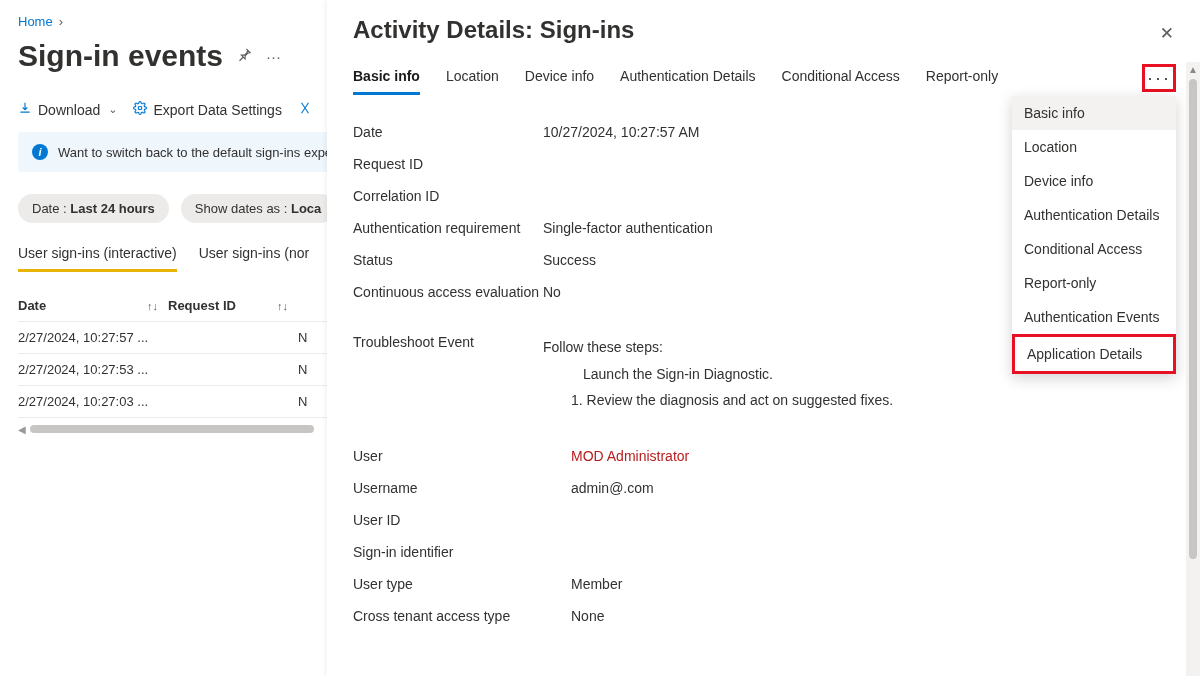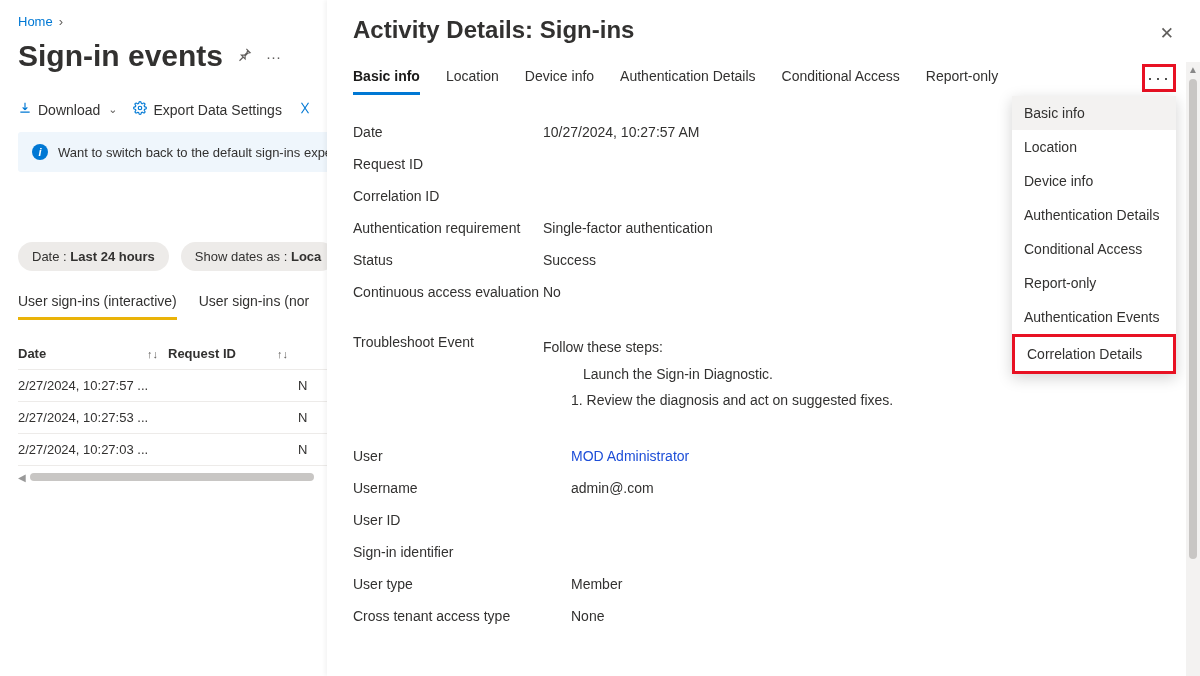--- a/index.html
+++ b/index.html
@@ -72,21 +72,20 @@
     .filters {
       display: flex;
       gap: 12px;
       margin-top: 22px;
     }
     .pill {
       background: #edebe9;
       border-radius: 16px;
       padding: 7px 14px;
       font-size: 13px;
-      margin-top: 48px;
     }
     .pill b { font-weight: 600; }
     .subtabs {
       display: flex;
       gap: 22px;
       margin-top: 22px;
       font-size: 14px;
     }
     .subtabs .subtab {
       padding-bottom: 8px;
@@ -185,21 +184,21 @@
     .kv-list {
       margin-top: 20px;
       font-size: 14px;
     }
     .kv {
       display: flex;
       padding: 8px 0;
     }
     .kv .k { width: 190px; color: #323130; }
     .kv .v { flex: 1; }
-    .kv .v.link { color: #1d4ed8; cursor:pointer; }
+    .kv .v.link { color: #b91c1c; cursor:pointer; }
     .troubleshoot-block .v { line-height: 1.9; }
     .section-gap { height: 18px; }
 
     
     .menu {
       position: absolute;
       right: 24px;
       top: 44px;
       width: 164px;
       background: #fff;
@@ -349,21 +348,21 @@
     </div>
 
     <div class="menu">
       <div class="mi hover">Basic info</div>
       <div class="mi">Location</div>
       <div class="mi">Device info</div>
       <div class="mi">Authentication Details</div>
       <div class="mi">Conditional Access</div>
       <div class="mi">Report-only</div>
       <div class="mi">Authentication Events</div>
-      <div class="mi highlight">Correlation Details</div>
+      <div class="mi highlight">Application Details</div>
     </div>
 
     <div class="kv-list">
       <div class="kv">
           <div class="k">Date</div>
           <div class="v">10/27/2024, 10:27:57 AM</div>
         </div>
       <div class="kv">
           <div class="k">Request ID</div>
           <div class="v"></div>

